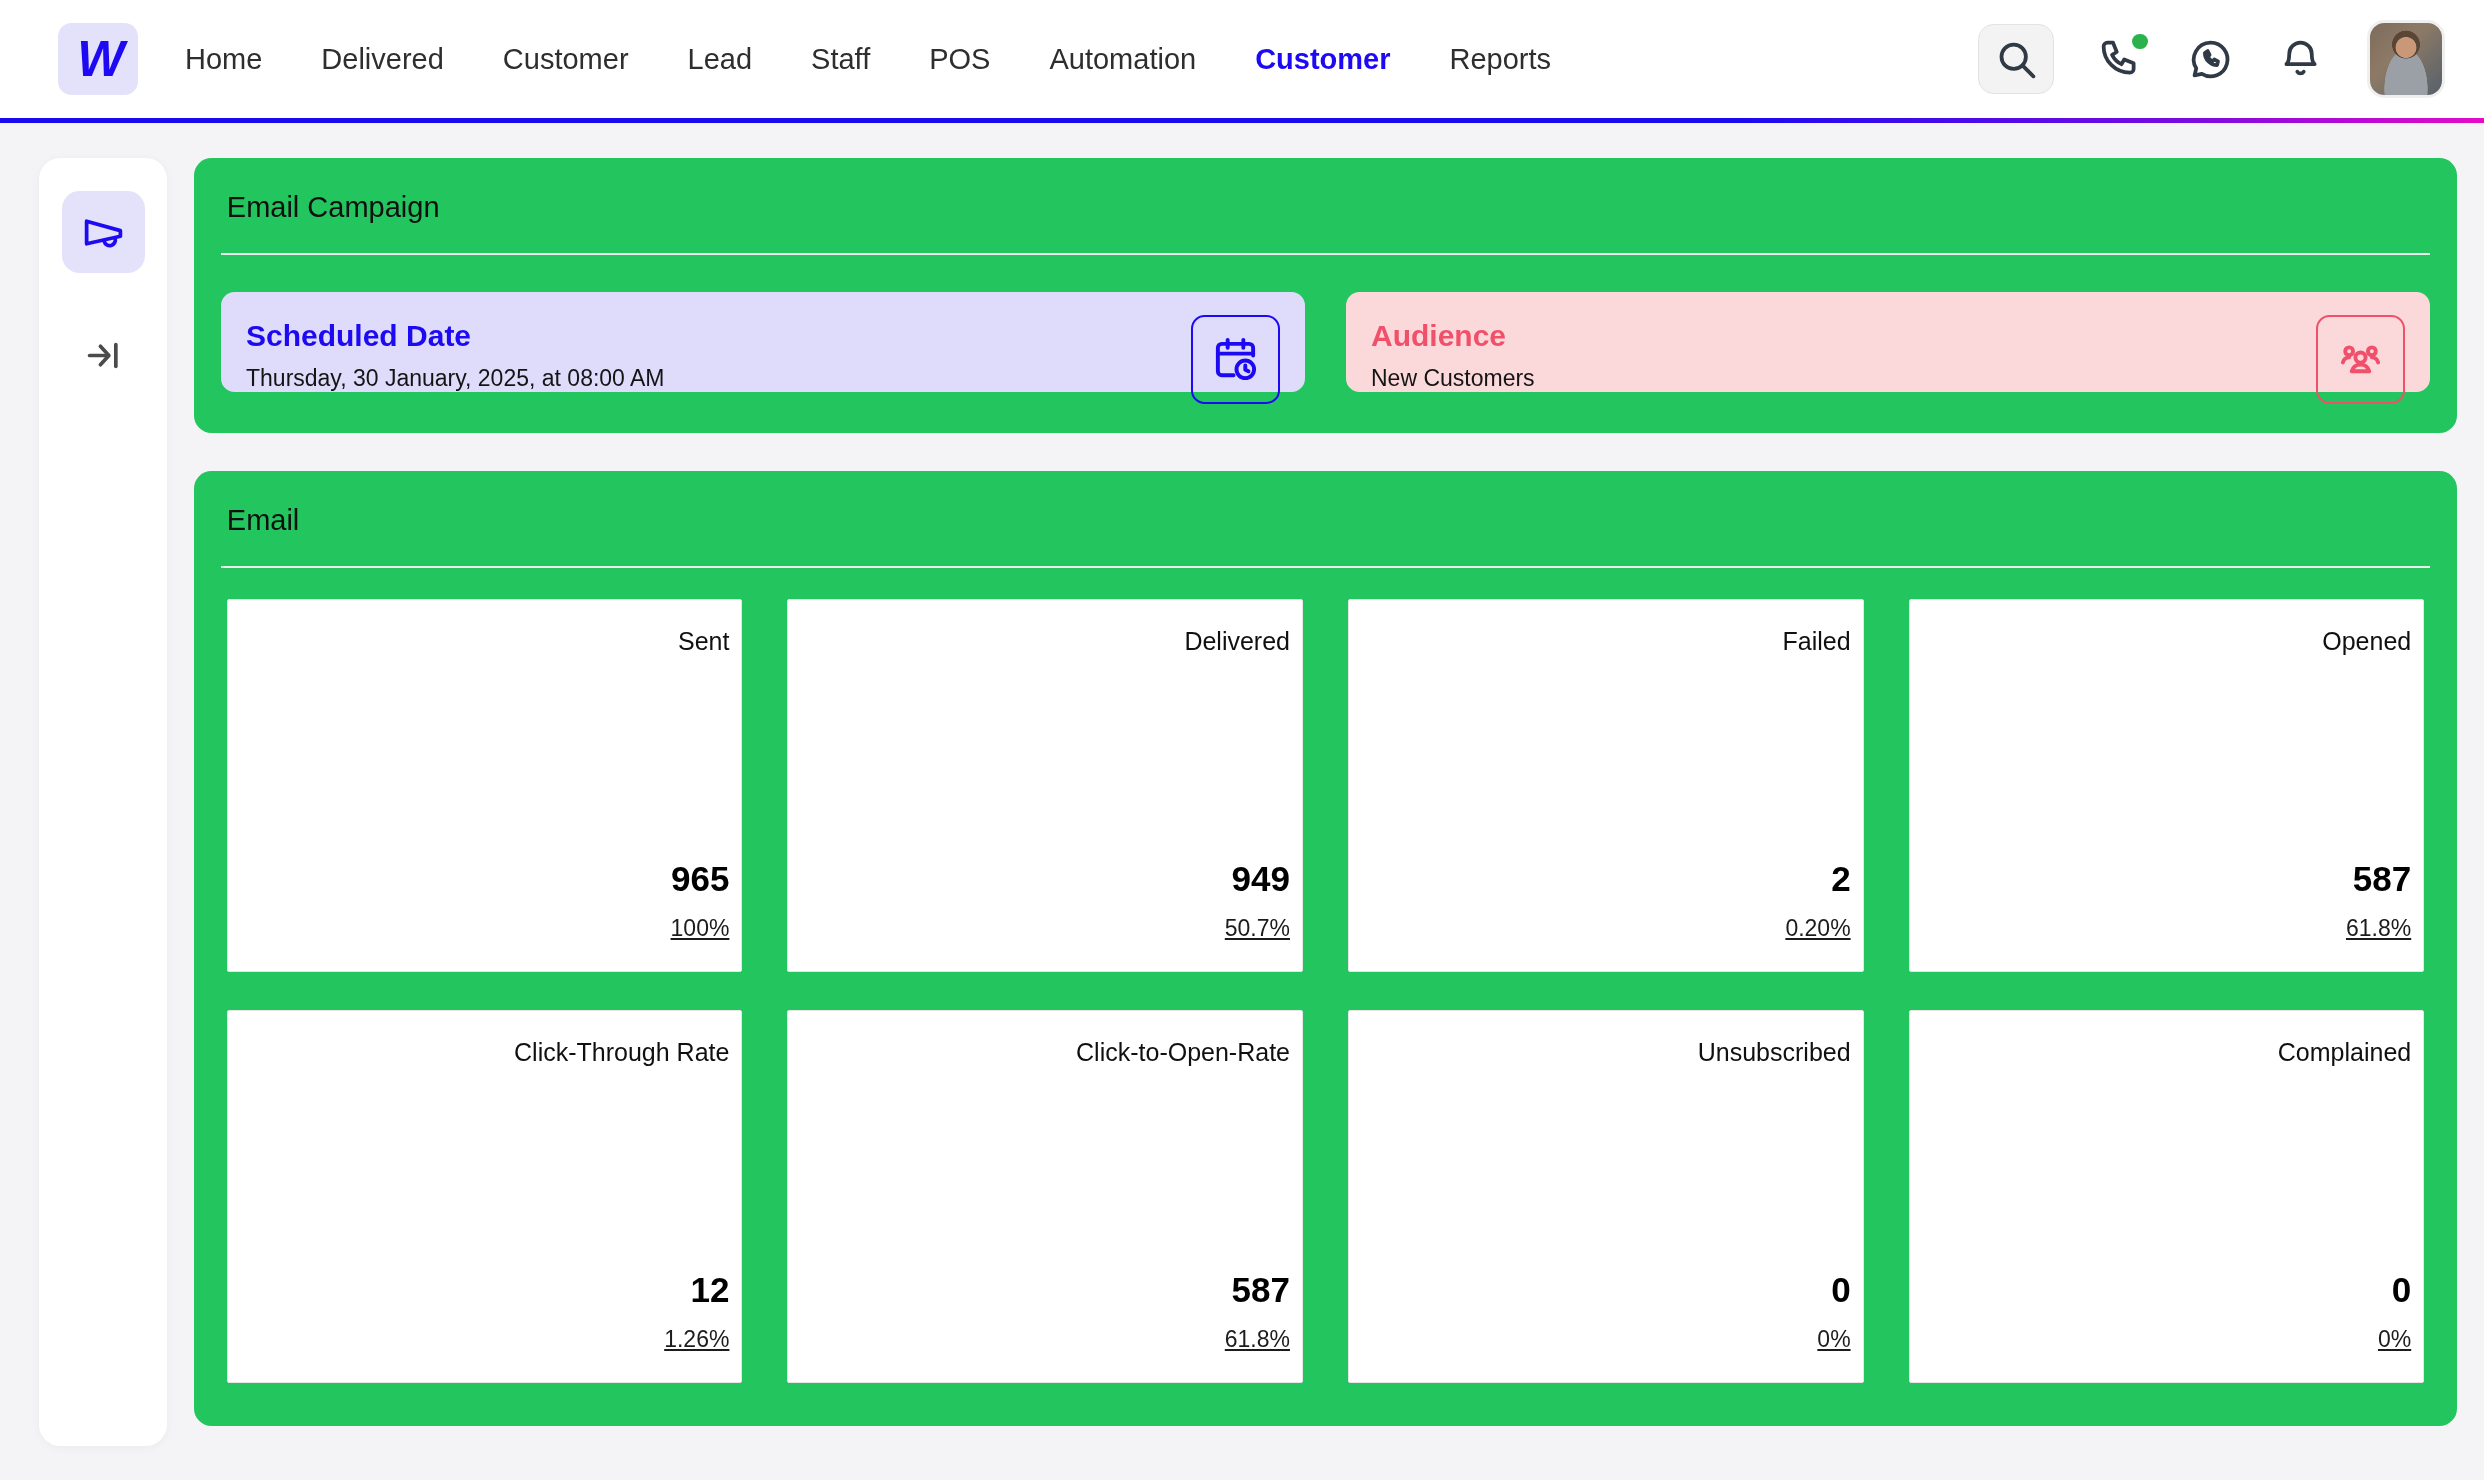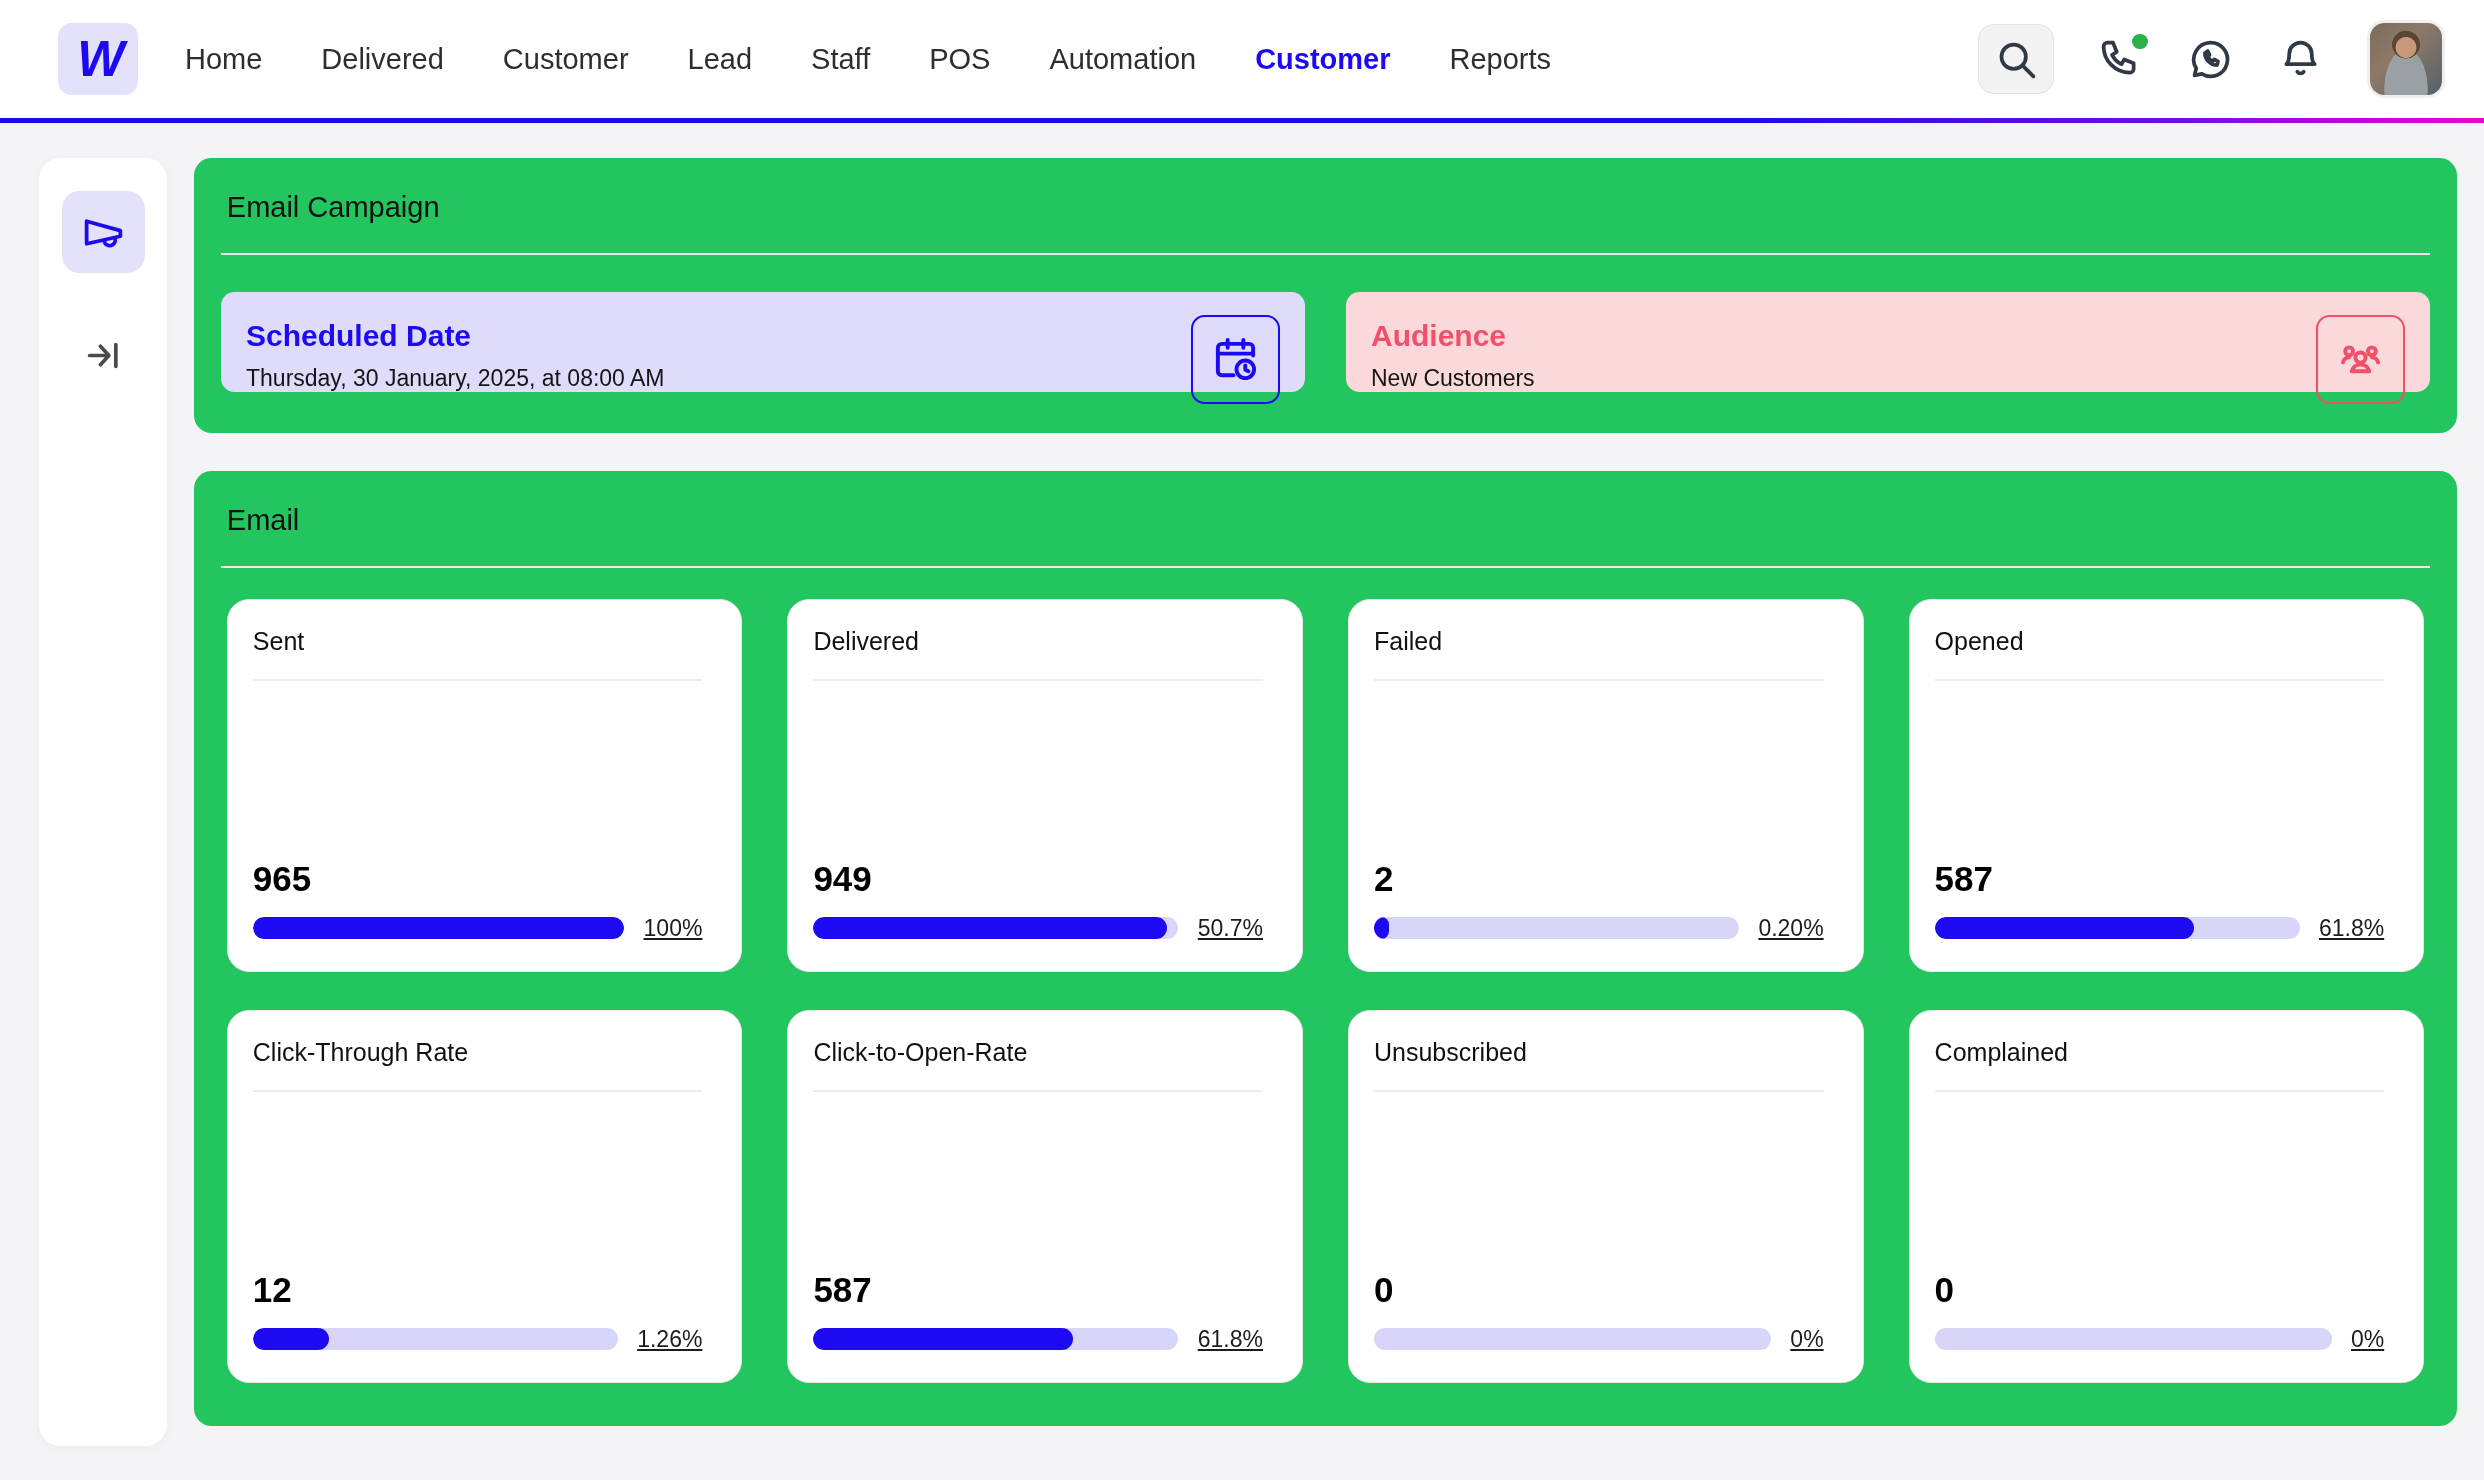--- a/index.html
+++ b/index.html
@@ -103,22 +103,22 @@
   .info-card.audience  .icon-box svg { stroke:#f0506a; }
 
   
   .email-panel { margin-top:38px; padding-bottom:43px; }
   .metrics-grid {
     display:grid; grid-template-columns:repeat(4,1fr);
     column-gap:45px; row-gap:38px; margin-top:31px; padding:0 5.8px;
   }
   .metric-card {
     height:373px; background:#ffffff; border:1.9px solid #e6e6e6;
-    border-radius:22px; padding:27px 39px 29px 25px;
-    display:flex; flex-direction:column;
+    border-radius:2px; padding:27px 12px 29px 25px;
+    display:flex; flex-direction:column;align-items:flex-end;
   }
   .metric-title { font-size:25px; color:#101010; }
   .metric-divider { height:1.9px; background:#ececec; margin-top:23px; }
   .metric-spacer { flex:1; }
   .metric-value { font-size:35px; font-weight:700; color:#000; }
   .bar-row { display:flex; align-items:center; margin-top:15.5px; }
   .bar-track {
     flex:1; height:22px; border-radius:11.6px; background:#d7d6f8; overflow:hidden;
   }
   .bar-fill { height:100%; border-radius:11.6px; background:#1d0af2; width:0; }

